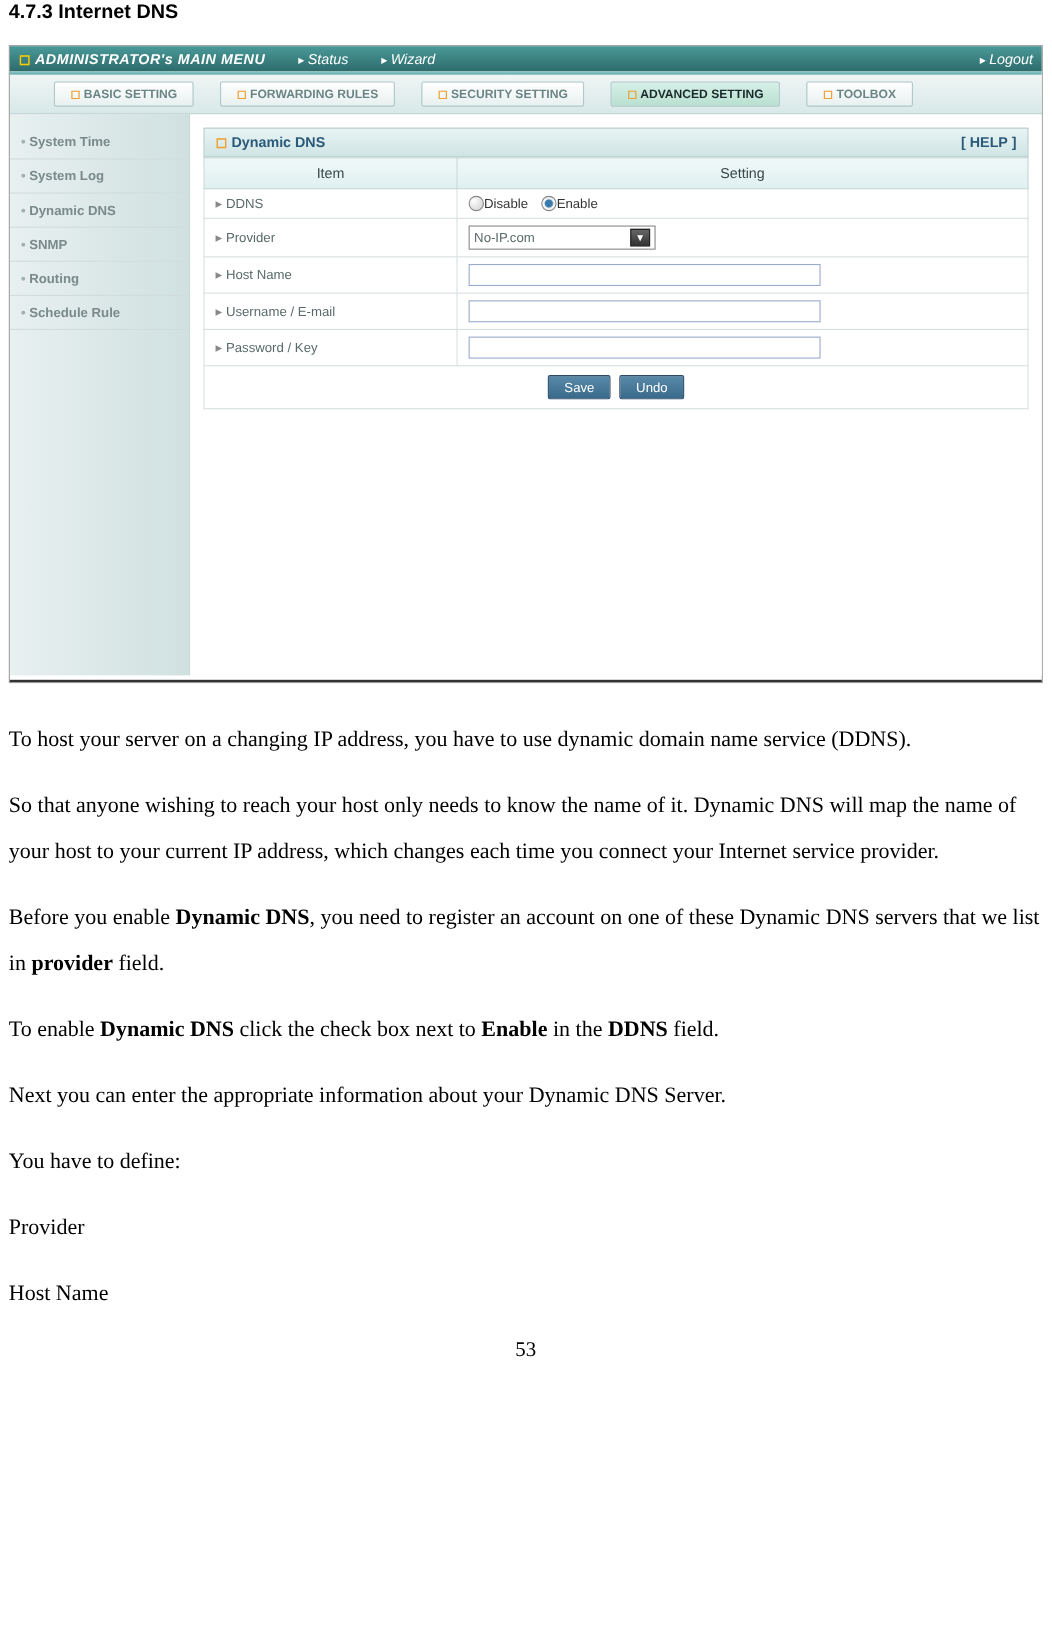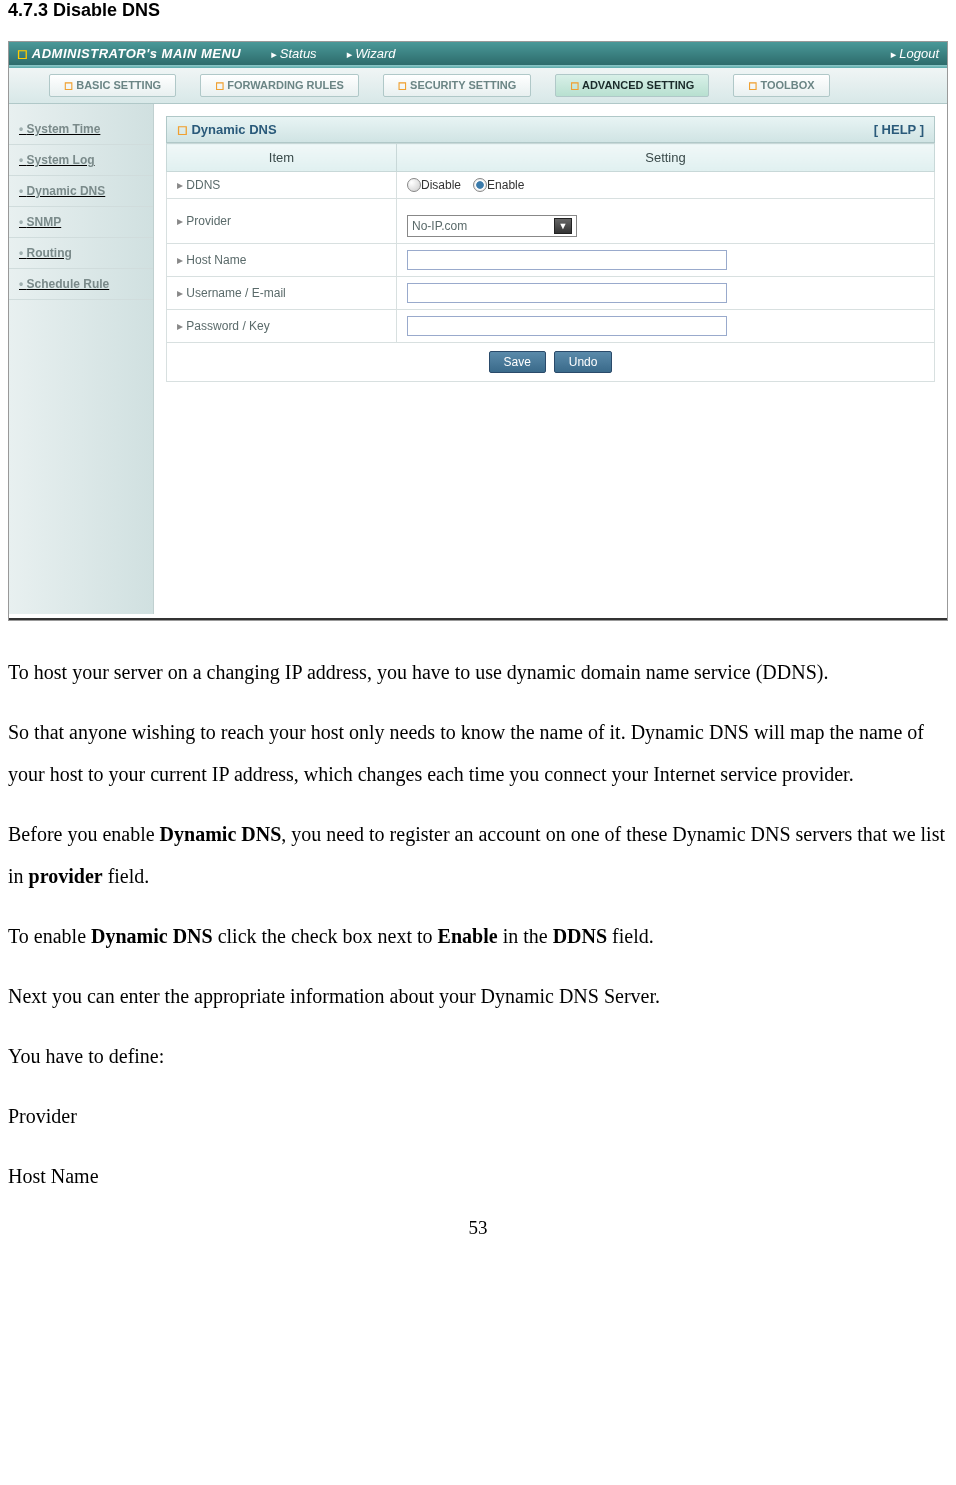--- a/index.html
+++ b/index.html
@@ -48,25 +48,24 @@
     }
     .tab.active { 
       background: linear-gradient(#d8f0e8, #b8e0d0); 
       color: #1a2a2a;
     }
     .tab::before { content: "◻ "; color: #f0a030; }
     
     .main-area { display: flex; min-height: 510px; }
     
     .sidebar { 
-      width: 145px; 
+      width: 164px; 
       background: linear-gradient(90deg, #e8f0f0 0%, #d0e0e0 100%);
       border-right: 1px solid #c0d0d0;
       padding-top: 10px;
-      text-decoration: underline;
     }
     .sidebar-item { 
       padding: 8px 10px; 
       font-size: 12px; 
       color: #7a8a8a;
       font-weight: bold;
       cursor: pointer;
       border-bottom: 1px solid #d0dcdc;
     }
     .sidebar-item::before { content: "• "; color: #a0b0b0; }
@@ -120,21 +119,20 @@
     .dropdown { 
       border: 1px solid #888; 
       padding: 2px 4px; 
       font-size: 12px; 
       width: 170px;
       display: inline-flex;
       justify-content: space-between;
       align-items: center;
       background: #fff;
       cursor: pointer;
-      margin-top: 10px;
     }
     .dropdown-arrow { 
       width: 18px; height: 16px; 
       background: linear-gradient(#666, #333); 
       color: #fff;
       display: inline-flex;
       align-items: center;
       justify-content: center;
       font-size: 9px;
       border: 1px solid #222;
@@ -170,21 +168,21 @@
     .doc-text strong { font-weight: bold; }
     
     .page-number { text-align: center; font-size: 19px; margin-top: 20px; font-family: "Times New Roman", serif; }
     
     .bottom-border { border-bottom: 2px solid #333; margin-top: 4px; }
   </style>
 </head>
 <body>
 
 <div class="doc-section">
-  <div class="section-title">4.7.3 Disable DNS</div>
+  <div class="section-title">4.7.3 Internet DNS</div>
 
   <div class="router-ui">
     <div class="top-bar">
       <span class="bullet">◻</span>
       <span class="menu-title">ADMINISTRATOR's MAIN MENU</span>
       <span class="nav-link">Status</span>
       <span class="nav-link">Wizard</span>
       <span class="spacer"></span>
       <span class="logout">Logout</span>
     </div>

